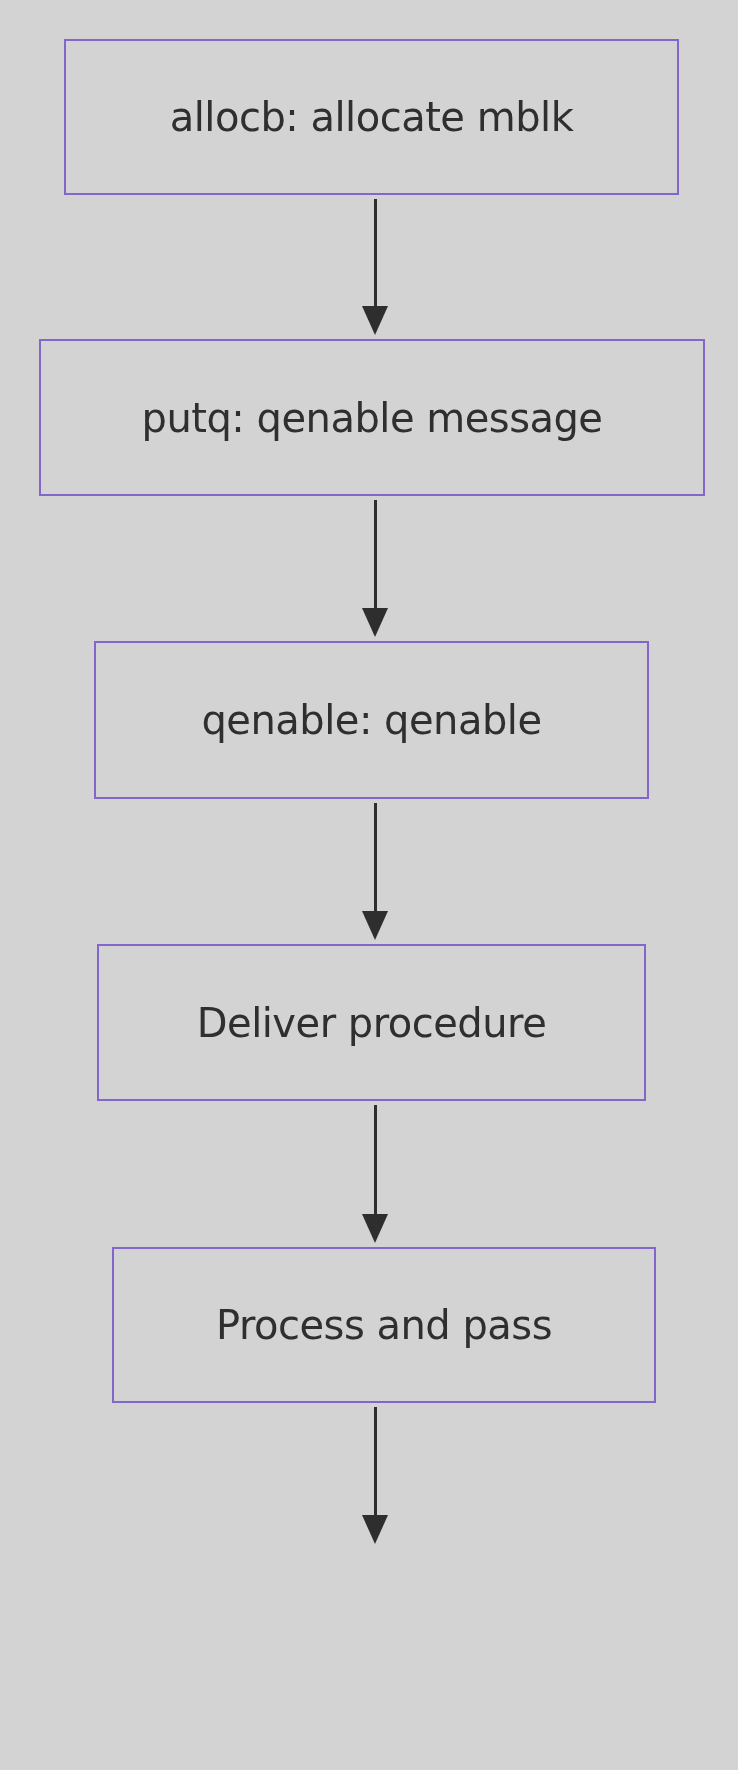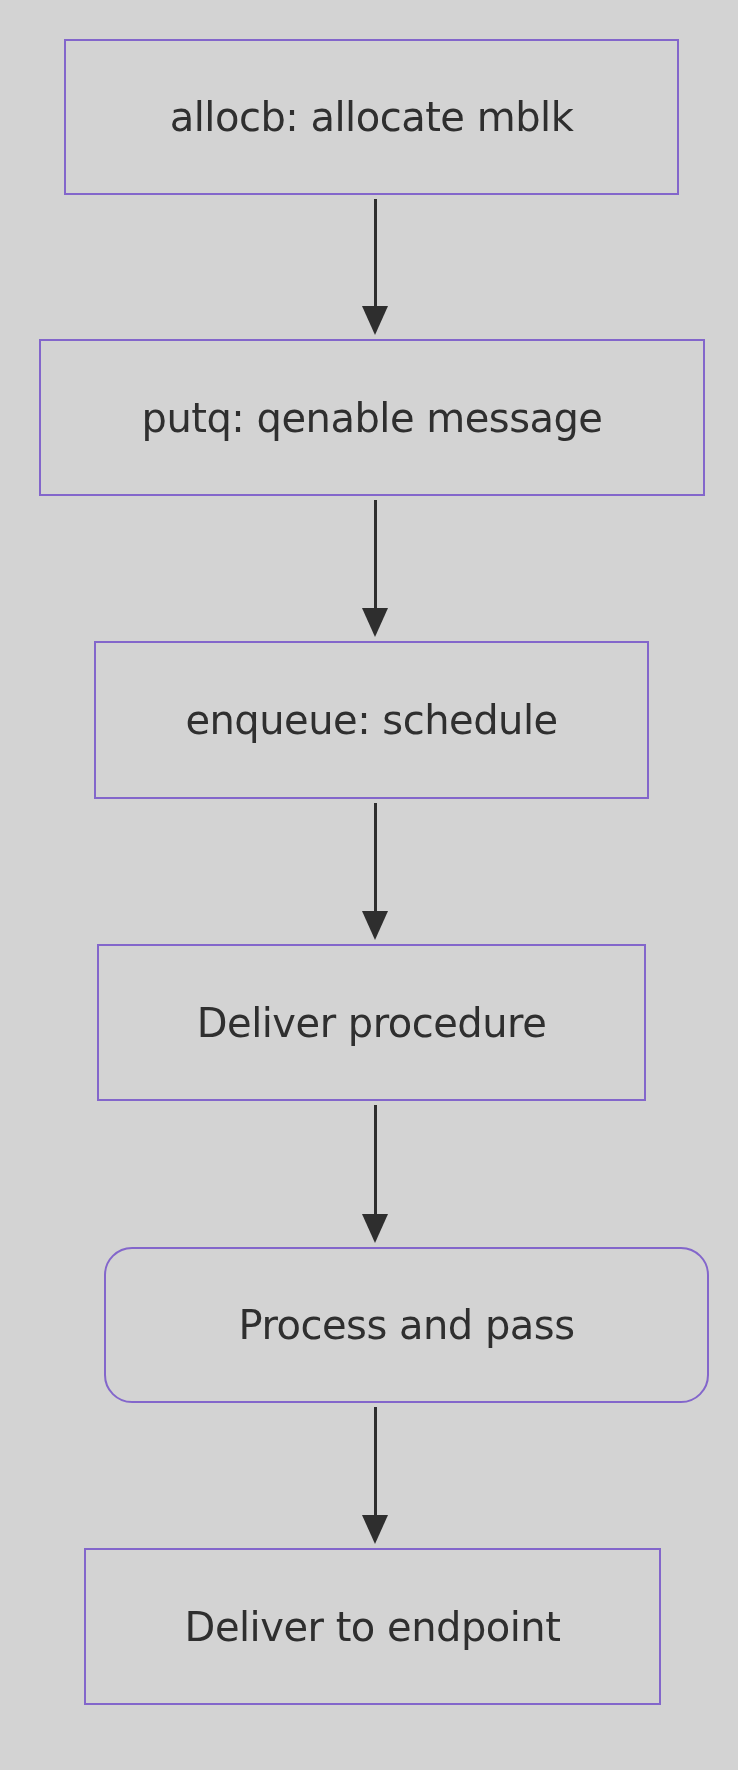--- a/index.html
+++ b/index.html
@@ -34,21 +34,21 @@
     color: var(--text);
     font-size: 40px;
     line-height: 1.1;
     white-space: nowrap;
     letter-spacing: -0.5px;
   }
   .node-0 { left: 48px;  top: 23px;   width: 615px; height: 156px; }
   .node-1 { left: 23px;  top: 323px;  width: 666px; height: 157px; }
   .node-2 { left: 78px;  top: 625px;  width: 555px; height: 158px; }
   .node-3 { left: 81px;  top: 928px;  width: 549px; height: 157px; }
-  .node-4 { left: 88px;  top: 1231px; width: 605px; height: 156px; border-radius: 28px; }
+  .node-4 { left: 96px;  top: 1231px; width: 544px; height: 156px; }
   .node-5 { left: 68px;  top: 1532px; width: 577px; height: 157px; }
 
   .connector {
     position: absolute;
     left: 342px;
     width: 26px;
   }
   .connector .shaft {
     position: absolute;
     left: 11.5px;
@@ -90,21 +90,21 @@
   <div class="node node-1">
     <span class="node-label">putq: qenable message</span>
   </div>
 
   <div class="connector c-1">
     <div class="shaft"></div>
     <div class="head"></div>
   </div>
 
   <div class="node node-2">
-    <span class="node-label">enqueue: schedule</span>
+    <span class="node-label">qenable: qenable</span>
   </div>
 
   <div class="connector c-2">
     <div class="shaft"></div>
     <div class="head"></div>
   </div>
 
   <div class="node node-3">
     <span class="node-label">Deliver procedure</span>
   </div>
@@ -116,17 +116,14 @@
 
   <div class="node node-4">
     <span class="node-label">Process and pass</span>
   </div>
 
   <div class="connector c-4">
     <div class="shaft"></div>
     <div class="head"></div>
   </div>
 
-  <div class="node node-5">
-    <span class="node-label">Deliver to endpoint</span>
-  </div>
 
 </div>
 
 </body></html>

